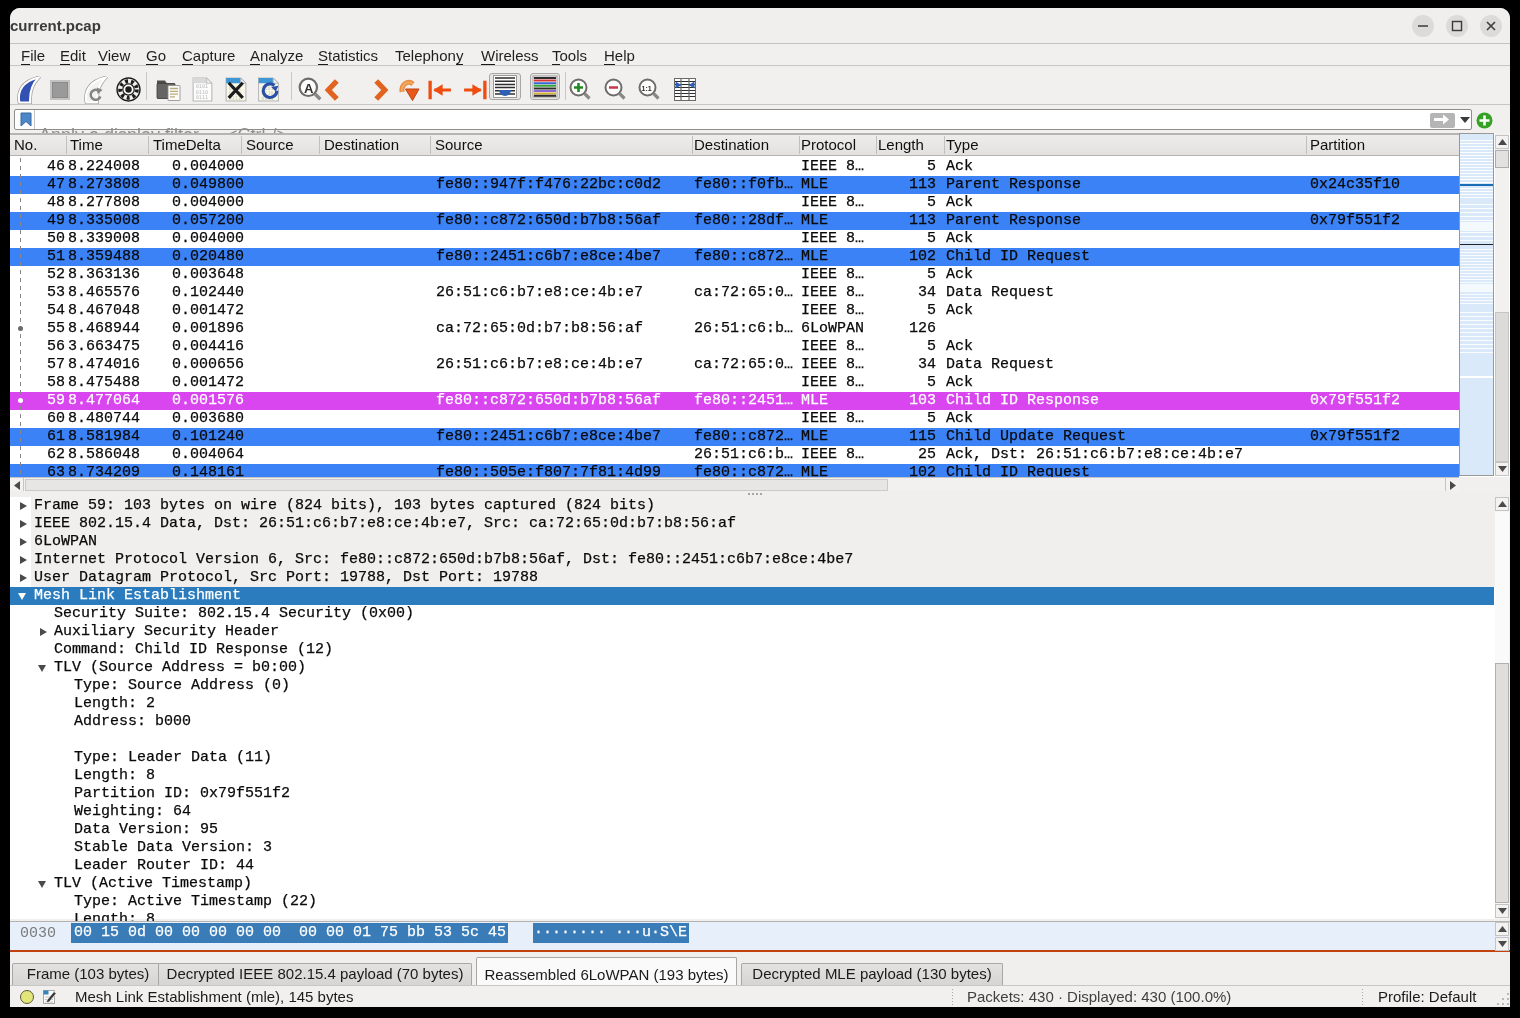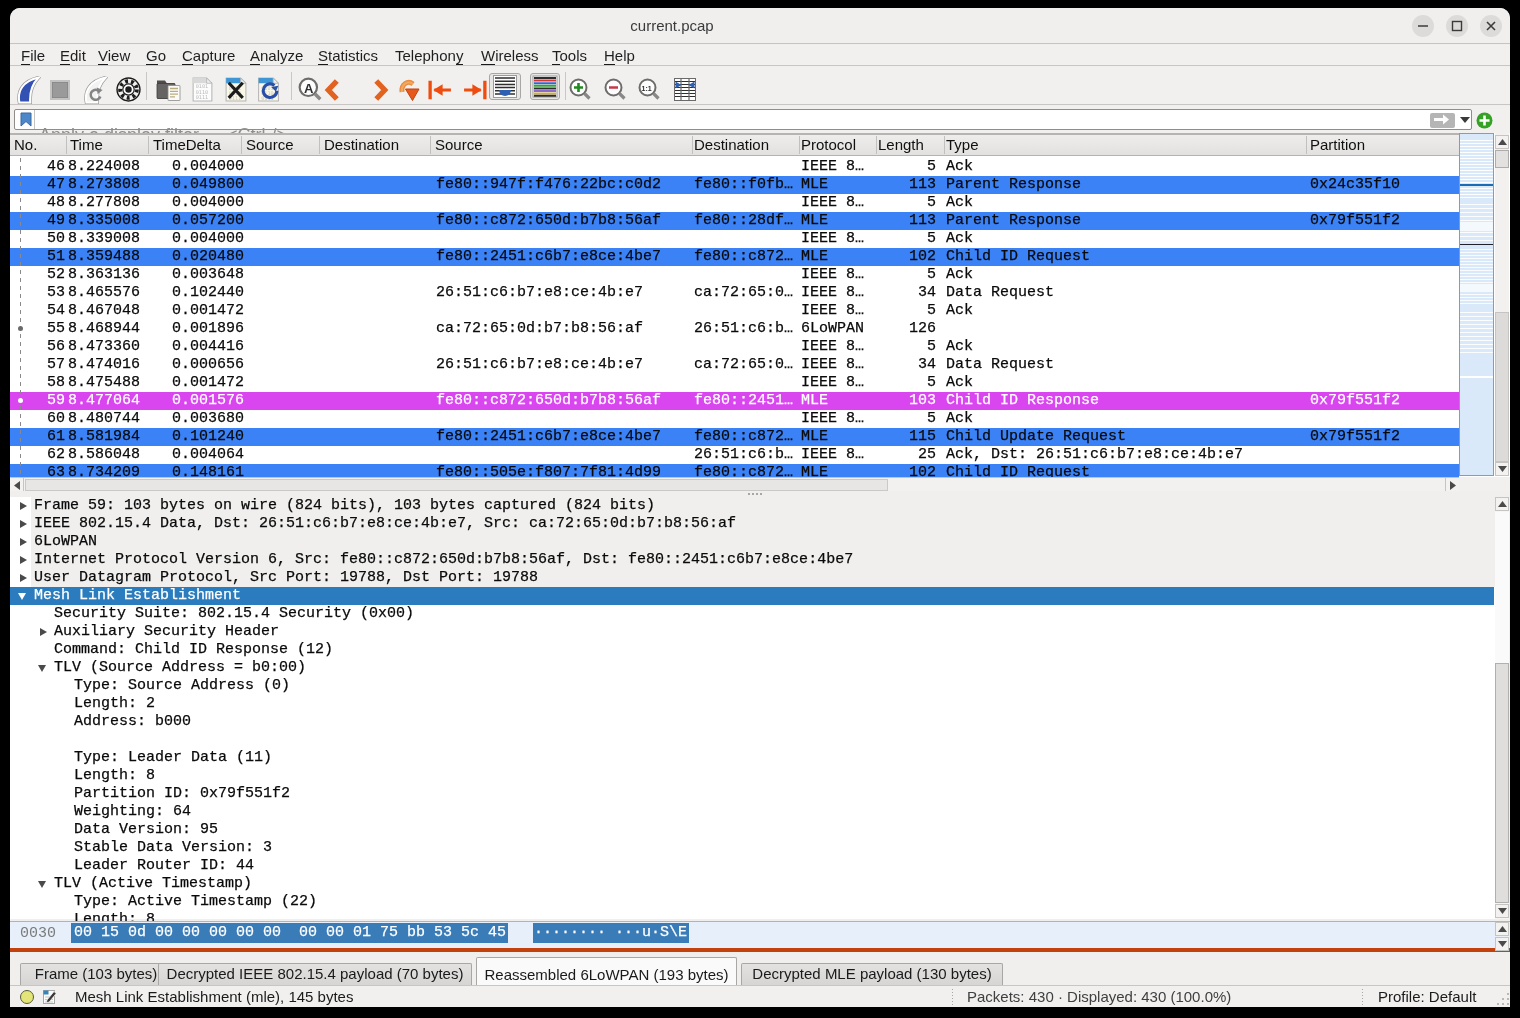--- a/index.html
+++ b/index.html
@@ -7,21 +7,21 @@
 body { font-family:"Liberation Sans", sans-serif; }
 #win {
   position:absolute; left:10px; top:8px; width:1500px; height:999px;
   background:#f0efee; border-radius:10px 10px 0 0; overflow:hidden;
 }
 .abs { position:absolute; }
 .mono { font-family:"Liberation Mono", monospace; font-size:15px; }
 .sans { font-family:"Liberation Sans", sans-serif; font-size:15px; }
 
 #titlebar { left:0; top:0; width:1500px; height:36px; background:#f0efee; border-bottom:1px solid #c6c4c2; }
-#title { left:0; top:0; width:1324px; height:36px; line-height:36px; text-align:center; font-size:15px; font-weight:normal; color:#3b3b3b; }
+#title { left:0; top:0; width:1324px; height:36px; line-height:36px; text-align:left; font-size:15px; font-weight:bold; color:#3b3b3b; }
 .winbtn { top:7px; width:22px; height:22px; border-radius:50%; background:#dcdbd9; }
 
 #menubar { left:0; top:37px; width:1500px; height:21px; background:#f1f0ef; border-bottom:1px solid #c8c6c4; }
 .mi { position:absolute; top:1px; height:20px; line-height:20px; font-size:15px; color:#1f1f1f; }
 .mn { border-bottom:1.5px solid #1a1a1a; }
 
 #toolbar { left:0; top:59px; width:1500px; height:38px; background:#f1f0ef; border-bottom:1px solid #c8c6c4; }
 .tbi { position:absolute; top:8px; }
 .tsep { position:absolute; top:5px; width:1px; height:28px; background:#c9c7c5; }
 .tbtn { position:absolute; top:6px; width:32px; height:27px; background:#e7e6e5; border:1px solid #a9a7a5; border-radius:3px; }
@@ -44,21 +44,21 @@
 #pvscroll { position:absolute; left:1485px; top:0; width:14px; height:343px; background:#f2f1f0; }
 #phscroll { position:absolute; left:0px; top:344px; width:1449px; height:14px; background:#f2f1f0; border-top:1px solid #c6c4c2; }
 
 #split1 { left:0; top:483px; width:1500px; height:6px; background:#f0efee; }
 
 #dpane { left:0; top:489px; width:1485px; height:422px; background:#fff; }
 .drow { position:absolute; left:0; width:1485px; height:18px; line-height:18px; font-family:"Liberation Mono", monospace; font-size:15px; color:#0a0a0a; white-space:pre; -webkit-text-stroke:0.25px; }
 .dsel { background:#2a7cbe; color:#fff; width:1484px; }
 #dvscroll { position:absolute; left:1485px; top:489px; width:14px; height:422px; background:#f6f5f4; }
 
-#hexpane { left:0; top:913px; width:1500px; height:31px; background:#e6effa; border-top:1px solid #b5b3b1; border-bottom:4px solid #c2410c; }
+#hexpane { left:0; top:913px; width:1500px; height:31px; background:#e6effa; border-top:1px solid #b5b3b1; border-bottom:2px solid #c2410c; }
 
 #tabbar { left:0; top:945px; width:1500px; height:32px; background:#f0efee; }
 .tab { position:absolute; top:10px; height:22px; background:linear-gradient(#e3e2e1,#d6d5d4); border:1px solid #a9a7a5; border-bottom:none; border-radius:2px 2px 0 0; font-size:15px; color:#1a1a1a; text-align:center; }
 .tabactive { top:4px; height:28px; background:#fafafa; z-index:2; }
 
 #statusbar { left:0; top:977px; width:1500px; height:22px; background:#f1f0ef; border-top:1px solid #c8c6c4; }
 .tri-r { position:absolute; top:4.5px; width:0; height:0; border-left:7px solid #4a4a4a; border-top:4.5px solid transparent; border-bottom:4.5px solid transparent; }
 .tri-d { position:absolute; top:6px; width:0; height:0; border-top:7px solid #4a4a4a; border-left:4.5px solid transparent; border-right:4.5px solid transparent; }
 </style>
 </head>
@@ -299,21 +299,21 @@
       <div class="prow" style="top:25px"><span class="c1">46</span><span class="c2">8.224008</span><span class="c3">0.004000</span><span class="c6">IEEE 8…</span><span class="c7">5</span><span class="c8">Ack</span></div>
       <div class="prow rb" style="top:43px"><span class="c1">47</span><span class="c2">8.273808</span><span class="c3">0.049800</span><span class="c4">fe80::947f:f476:22bc:c0d2</span><span class="c5">fe80::f0fb…</span><span class="c6">MLE</span><span class="c7">113</span><span class="c8">Parent Response</span><span class="c9">0x24c35f10</span></div>
       <div class="prow" style="top:61px"><span class="c1">48</span><span class="c2">8.277808</span><span class="c3">0.004000</span><span class="c6">IEEE 8…</span><span class="c7">5</span><span class="c8">Ack</span></div>
       <div class="prow rb" style="top:79px"><span class="c1">49</span><span class="c2">8.335008</span><span class="c3">0.057200</span><span class="c4">fe80::c872:650d:b7b8:56af</span><span class="c5">fe80::28df…</span><span class="c6">MLE</span><span class="c7">113</span><span class="c8">Parent Response</span><span class="c9">0x79f551f2</span></div>
       <div class="prow" style="top:97px"><span class="c1">50</span><span class="c2">8.339008</span><span class="c3">0.004000</span><span class="c6">IEEE 8…</span><span class="c7">5</span><span class="c8">Ack</span></div>
       <div class="prow rb" style="top:115px"><span class="c1">51</span><span class="c2">8.359488</span><span class="c3">0.020480</span><span class="c4">fe80::2451:c6b7:e8ce:4be7</span><span class="c5">fe80::c872…</span><span class="c6">MLE</span><span class="c7">102</span><span class="c8">Child ID Request</span></div>
       <div class="prow" style="top:133px"><span class="c1">52</span><span class="c2">8.363136</span><span class="c3">0.003648</span><span class="c6">IEEE 8…</span><span class="c7">5</span><span class="c8">Ack</span></div>
       <div class="prow" style="top:151px"><span class="c1">53</span><span class="c2">8.465576</span><span class="c3">0.102440</span><span class="c4">26:51:c6:b7:e8:ce:4b:e7</span><span class="c5">ca:72:65:0…</span><span class="c6">IEEE 8…</span><span class="c7">34</span><span class="c8">Data Request</span></div>
       <div class="prow" style="top:169px"><span class="c1">54</span><span class="c2">8.467048</span><span class="c3">0.001472</span><span class="c6">IEEE 8…</span><span class="c7">5</span><span class="c8">Ack</span></div>
       <div class="prow" style="top:187px"><span class="c1">55</span><span class="c2">8.468944</span><span class="c3">0.001896</span><span class="c4">ca:72:65:0d:b7:b8:56:af</span><span class="c5">26:51:c6:b…</span><span class="c6">6LoWPAN</span><span class="c7">126</span></div>
-      <div class="prow" style="top:205px"><span class="c1">56</span><span class="c2">8.473360</span><span class="c3">0.004416</span><span class="c6">IEEE 8…</span><span class="c7">5</span><span class="c8">Ack</span></div>
+      <div class="prow" style="top:205px"><span class="c1">56</span><span class="c2">3.663475</span><span class="c3">0.004416</span><span class="c6">IEEE 8…</span><span class="c7">5</span><span class="c8">Ack</span></div>
       <div class="prow" style="top:223px"><span class="c1">57</span><span class="c2">8.474016</span><span class="c3">0.000656</span><span class="c4">26:51:c6:b7:e8:ce:4b:e7</span><span class="c5">ca:72:65:0…</span><span class="c6">IEEE 8…</span><span class="c7">34</span><span class="c8">Data Request</span></div>
       <div class="prow" style="top:241px"><span class="c1">58</span><span class="c2">8.475488</span><span class="c3">0.001472</span><span class="c6">IEEE 8…</span><span class="c7">5</span><span class="c8">Ack</span></div>
       <div class="prow rsel" style="top:259px"><span class="c1">59</span><span class="c2">8.477064</span><span class="c3">0.001576</span><span class="c4">fe80::c872:650d:b7b8:56af</span><span class="c5">fe80::2451…</span><span class="c6">MLE</span><span class="c7">103</span><span class="c8">Child ID Response</span><span class="c9">0x79f551f2</span></div>
       <div class="prow" style="top:277px"><span class="c1">60</span><span class="c2">8.480744</span><span class="c3">0.003680</span><span class="c6">IEEE 8…</span><span class="c7">5</span><span class="c8">Ack</span></div>
       <div class="prow rb" style="top:295px"><span class="c1">61</span><span class="c2">8.581984</span><span class="c3">0.101240</span><span class="c4">fe80::2451:c6b7:e8ce:4be7</span><span class="c5">fe80::c872…</span><span class="c6">MLE</span><span class="c7">115</span><span class="c8">Child Update Request</span><span class="c9">0x79f551f2</span></div>
       <div class="prow" style="top:313px"><span class="c1">62</span><span class="c2">8.586048</span><span class="c3">0.004064</span><span class="c5">26:51:c6:b…</span><span class="c6">IEEE 8…</span><span class="c7">25</span><span class="c8">Ack, Dst: 26:51:c6:b7:e8:ce:4b:e7</span></div>
       <div class="prow rb" style="top:331px"><span class="c1">63</span><span class="c2">8.734209</span><span class="c3">0.148161</span><span class="c4">fe80::505e:f807:7f81:4d99</span><span class="c5">fe80::c872…</span><span class="c6">MLE</span><span class="c7">102</span><span class="c8">Child ID Request</span></div>
       <div class="abs" style="left:10px;top:25px;width:1px;height:319px;background:repeating-linear-gradient(180deg,#8a8a8a 0 4px,transparent 4px 8px)"></div>
       <div class="abs" style="left:8px;top:193px;width:5px;height:5px;border-radius:50%;background:#6a6a6a"></div>
       <div class="abs" style="left:8px;top:265px;width:5px;height:5px;border-radius:50%;background:#ffffff"></div>
@@ -404,21 +404,21 @@
     <div class="abs" style="left:1485px;top:0px;width:14px;height:14px;background:#f3f2f1;border:1px solid #c6c4c2"></div>
     <svg class="abs" style="left:1488px;top:4px" width="9" height="6" viewBox="0 0 9 6">
         <path d="M4.5,0 L9,6 H0 Z" fill="#4a4a4a"></path>
       </svg>
     <div class="abs" style="left:1485px;top:15px;width:14px;height:14px;background:#f3f2f1;border:1px solid #c6c4c2"></div>
     <svg class="abs" style="left:1488px;top:19px" width="9" height="6" viewBox="0 0 9 6">
         <path d="M4.5,6 L9,0 H0 Z" fill="#4a4a4a"></path>
       </svg>
   </div>
   <div id="tabbar" class="abs">
-    <div class="tab" style="left:10px;width:152px;line-height:20px">Frame (103 bytes)</div>
+    <div class="tab" style="left:2px;width:152px;line-height:20px">Frame (103 bytes)</div>
     <div class="tab" style="left:148px;width:314px;line-height:20px">Decrypted IEEE 802.15.4 payload (70 bytes)</div>
     <div class="tab tabactive" style="left:466px;width:261px;line-height:34px">Reassembled 6LoWPAN (193 bytes)</div>
     <div class="tab" style="left:731px;width:262px;line-height:20px">Decrypted MLE payload (130 bytes)</div>
   </div>
   <div id="statusbar" class="abs">
     <div class="abs" style="left:10px;top:4px;width:14px;height:14px;border-radius:50%;background:#e4e579;border:1.5px solid #5a5a38"></div>
     <svg class="abs" style="left:33px;top:3px" width="14" height="15" viewBox="0 0 14 15">
         <rect x="0.5" y="1.5" width="11" height="13" fill="#fbfbf9" stroke="#a9a7a5" stroke-width="1"></rect>
         <rect x="0.5" y="1.5" width="5" height="4" fill="#3584ba"></rect>
         <g stroke="#c9c7c5" stroke-width="1">

